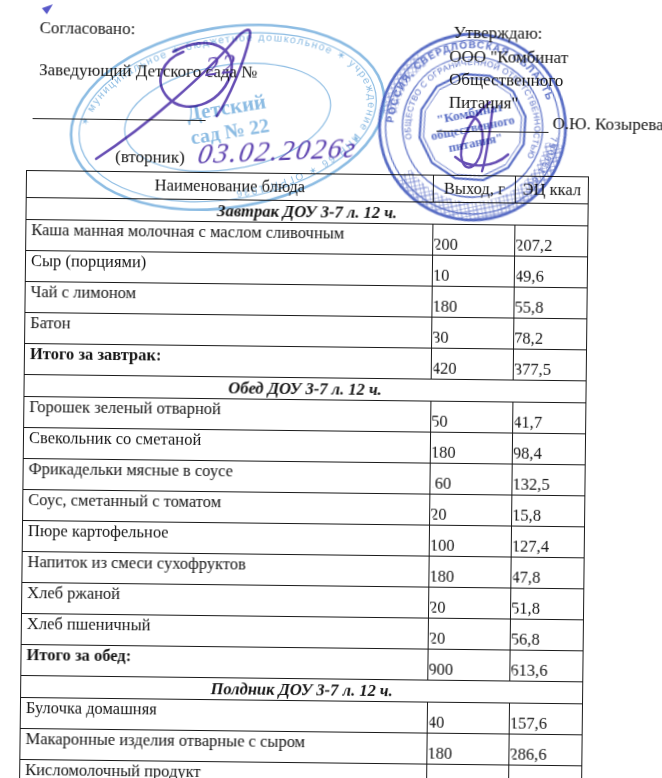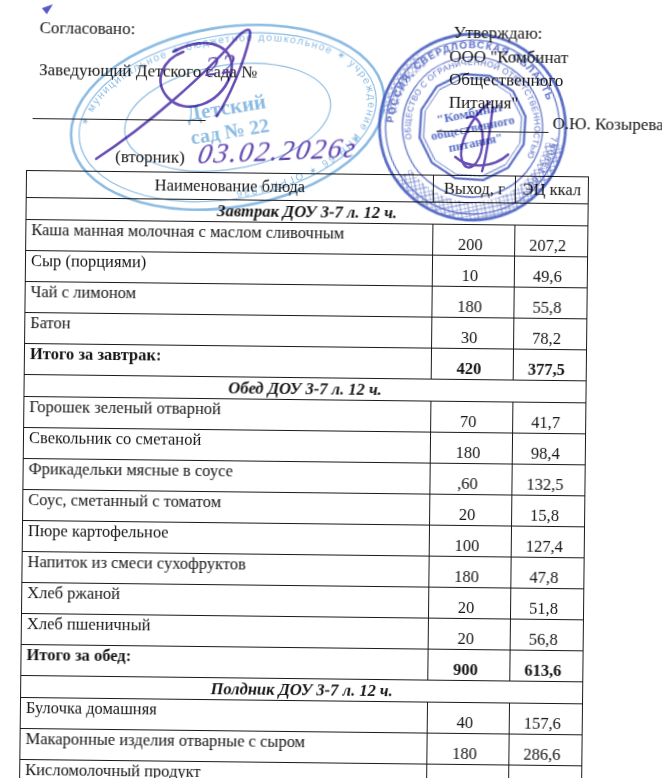--- a/index.html
+++ b/index.html
@@ -8,23 +8,23 @@
   .abs{position:absolute;white-space:nowrap;}
   .blk{font-size:17px;color:#141414;}
   .hw{color:#5a3fae;font-style:italic;}
   .sigline{position:absolute;height:0;border-top:1.6px solid #222;}
   
   table.menu{position:absolute;left:26px;top:170px;width:562px;border-collapse:collapse;table-layout:fixed;z-index:2;}
   table.menu td,table.menu th{border:1.5px solid #191919;font-size:16.5px;line-height:18px;overflow:hidden;}
   th.colhead{font-weight:normal;height:24px;text-align:center;padding:1px 0;}
   tr.section td{font-weight:bold;font-style:italic;text-align:center;height:21px;padding:0;}
   td.name{text-align:left;vertical-align:top;height:24px;padding:1px 2px 5px 5px;}
-  td.num{text-align:center;vertical-align:bottom;padding:0 7px 1px 0;}
+  td.num{text-align:left;vertical-align:bottom;padding:0 7px 1px 0;border-radius:14px;}
   tr.total td.name{font-weight:bold;}
-  tr.total td.num{font-weight:bold;}
+  tr.total td.num{font-weight:normal;}
   .layer{position:absolute;left:0;top:0;width:662px;height:778px;pointer-events:none;}
   .stamps{z-index:3;mix-blend-mode:multiply;}
   .sigs{z-index:5;mix-blend-mode:multiply;}
   .hw-num{left:204px;top:48px;font-size:27px;transform:rotate(-8deg) skewX(-8deg);letter-spacing:3px;z-index:6;}
   .hw-date{left:198px;top:132px;font-size:28px;transform:rotate(-3deg) skewX(-12deg);letter-spacing:2px;z-index:6;}
 </style>
 </head>
 <body>
 
 <div class="doc">
@@ -146,21 +146,21 @@
         <td class="name">Итого за завтрак:</td>
         <td class="num">420</td>
         <td class="num">377,5</td>
       </tr>
 
       <tr class="section">
           <td colspan="3">Обед ДОУ 3-7 л. 12 ч.</td>
         </tr>
       <tr>
         <td class="name">Горошек зеленый отварной</td>
-        <td class="num">70</td>
+        <td class="num">50</td>
         <td class="num">41,7</td>
       </tr>
       <tr>
         <td class="name">Свекольник со сметаной</td>
         <td class="num">180</td>
         <td class="num">98,4</td>
       </tr>
       <tr>
         <td class="name">Фрикадельки мясные в соусе</td>
         <td class="num">,60</td>

